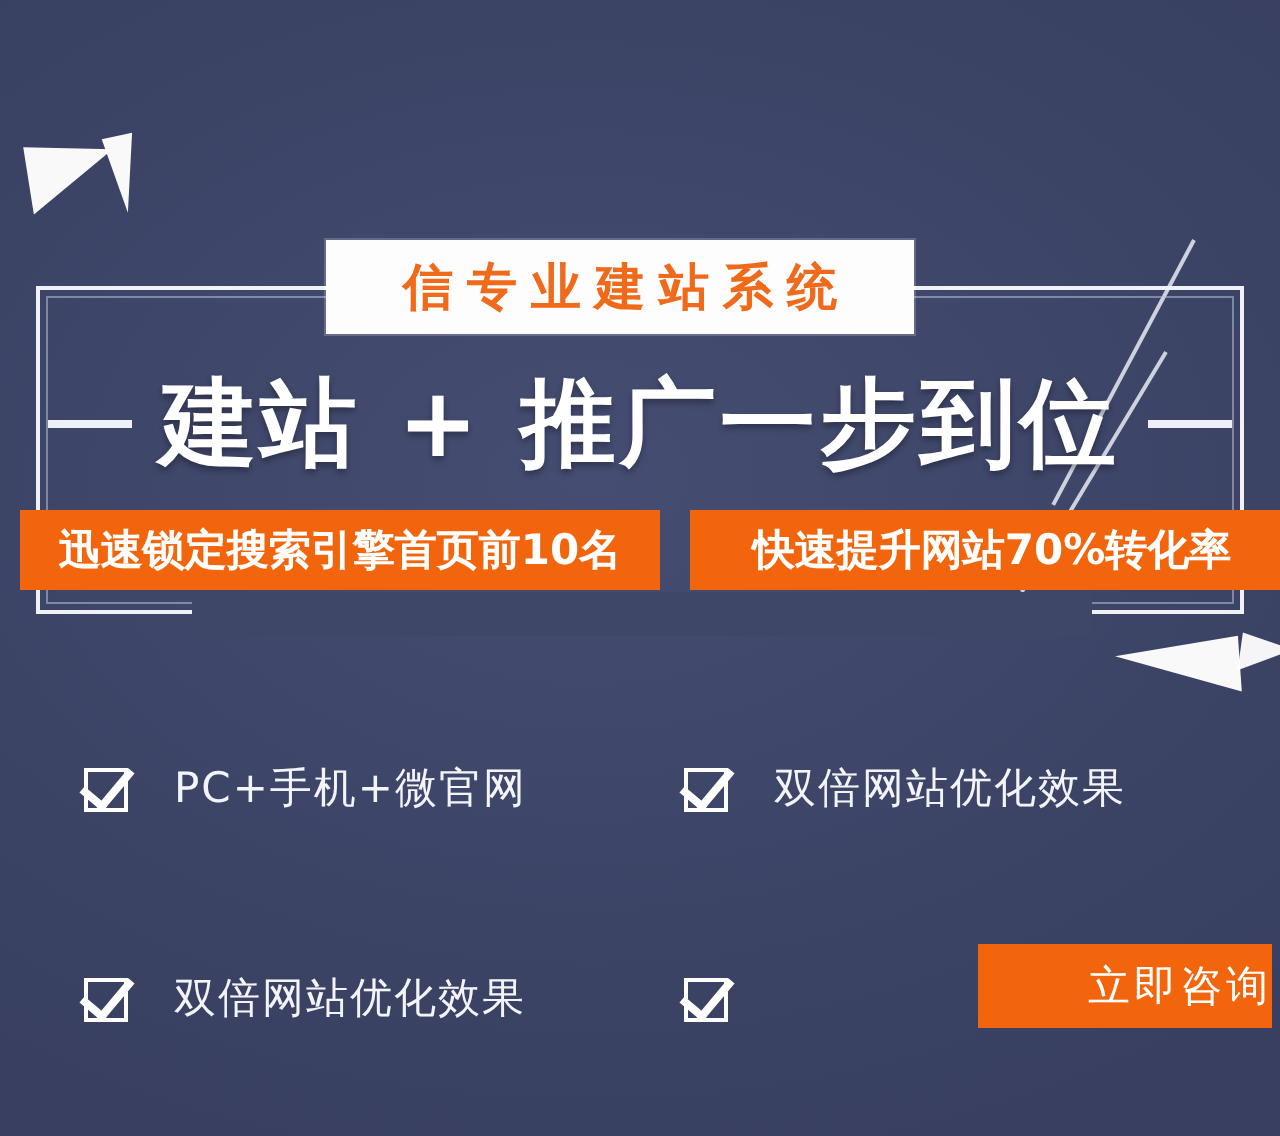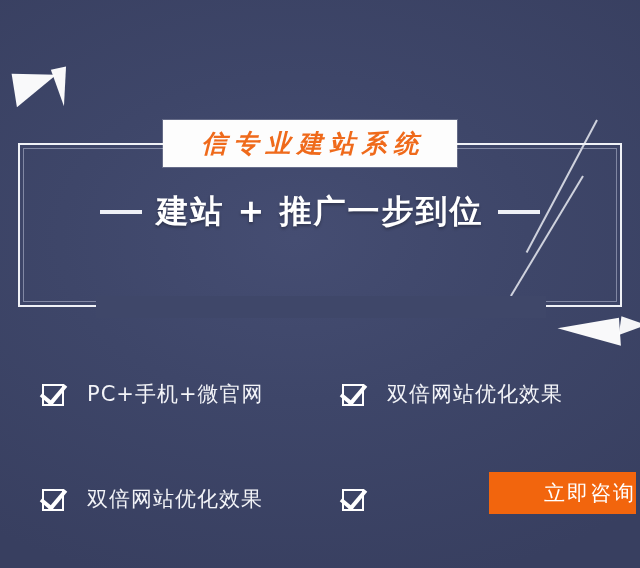--- a/index.html
+++ b/index.html
@@ -77,40 +77,39 @@
     position:absolute;left:96px;top:296px;width:450px;height:22px;
     background:#3f4769;
   }
 
   
   .badge{
     position:absolute;left:163px;top:120px;width:294px;height:47px;
     background:#fdfdfd;
     display:flex;align-items:center;justify-content:center;
     box-shadow:0 0 0 1px rgba(255,255,255,.2);
-    font-style:italic;
   }
   .badge-text{
     color:#ef6a1b;
     font-size:25px;font-weight:700;
     letter-spacing:7px;
     text-indent:7px;
     white-space:nowrap;
     font-family:"DejaVu Sans","Liberation Sans",sans-serif;
   }
 
   
   .headline-row{
     position:absolute;left:0;top:184px;width:640px;height:56px;
     display:flex;align-items:center;justify-content:center;gap:14px;
   }
   .hl-dash{width:42px;height:4px;background:#eef0f6;flex:none;}
   .headline{
     color:#ffffff;
-    font-size:32px;font-weight:700;
+    font-size:48px;font-weight:700;
     letter-spacing:2px;
     white-space:nowrap;
     text-shadow:0 2px 3px rgba(0,0,0,.30);
     font-family:"DejaVu Sans","Liberation Sans",sans-serif;
   }
 
   
   .bars{position:absolute;left:0;top:255px;width:640px;height:40px;}
   .bar{
     position:absolute;top:0;height:40px;
@@ -182,20 +181,28 @@
   <div class="badge">
     <span class="badge-text">信专业建站系统</span>
   </div>
 
   <div class="headline-row">
     <span class="hl-dash"></span>
     <span class="headline">建站 + 推广一步到位</span>
     <span class="hl-dash"></span>
   </div>
 
+  <div class="bars">
+    <div class="bar bar-left">
+      <span class="bar-text">迅速锁定搜索引擎首页前10名</span>
+    </div>
+    <div class="bar bar-right">
+      <span class="bar-text">快速提升网站70%转化率</span>
+    </div>
+  </div>
 
   <div class="features">
 
     <div class="feature">
       <span class="chk">
         <span class="chk-box"></span>
           <span class="chk-mark"></span>
       </span>
       <span class="feature-label">PC+手机+微官网</span>
     </div>

